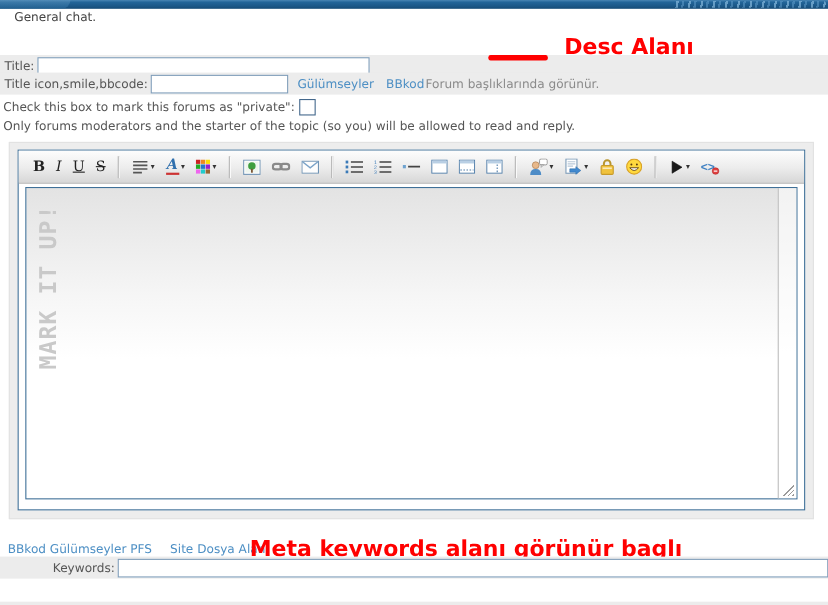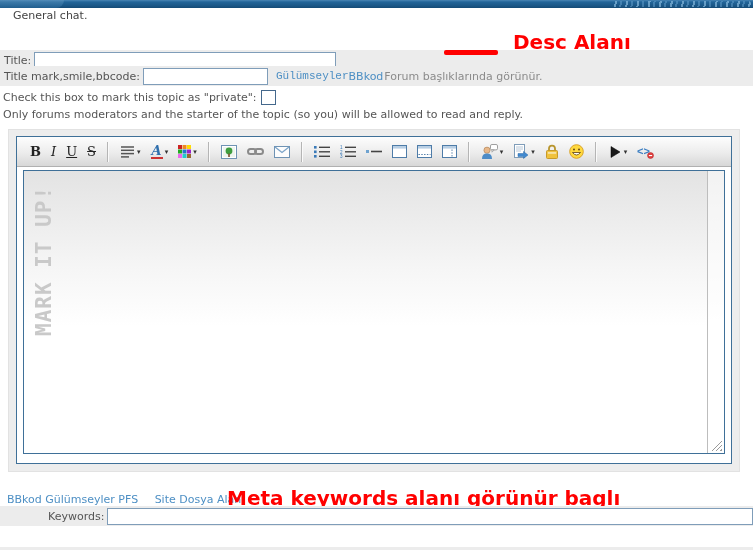--- a/index.html
+++ b/index.html
@@ -95,30 +95,30 @@
 
   <div id="general-chat">General chat.</div>
 
   <div class="row" id="row-title">
     <label>Title:</label>
     <input class="txt" style="width: 302px;" value="">
   </div>
 
 
   <div class="row" id="row-icon">
-    <label>Title mark,smile,bbcode:</label>
+    <label>Title icon,smile,bbcode:</label>
     <input class="txt" style="width: 125px;" value="">
-    <a class="blue-link" style="margin-left:8px;font-family:Liberation Mono, monospace;">Gülümseyler</a>
-    <a class="blue-link" style="">BBkod</a>
+    <a class="blue-link" style="margin-left:8px;">Gülümseyler</a>
+    <a class="blue-link" style="margin-left:11px;">BBkod</a>
     <span class="note">Forum başlıklarında görünür.</span>
   </div>
 
   <div id="private-block">
     <div id="private-line1">
-      <span>Check this box to mark this topic as "private":</span>
+      <span>Check this box to mark this forums as "private":</span>
       <span class="checkbox"></span>
     </div>
     <div id="private-help">Only forums moderators and the starter of the topic (so you) will be allowed to read and reply.</div>
   </div>
 
   <div id="editor-panel">
     <div id="editor-box">
       <div id="toolbar">
           <button class="tb-btn">
             <span class="tb-letter bold">B</span>

